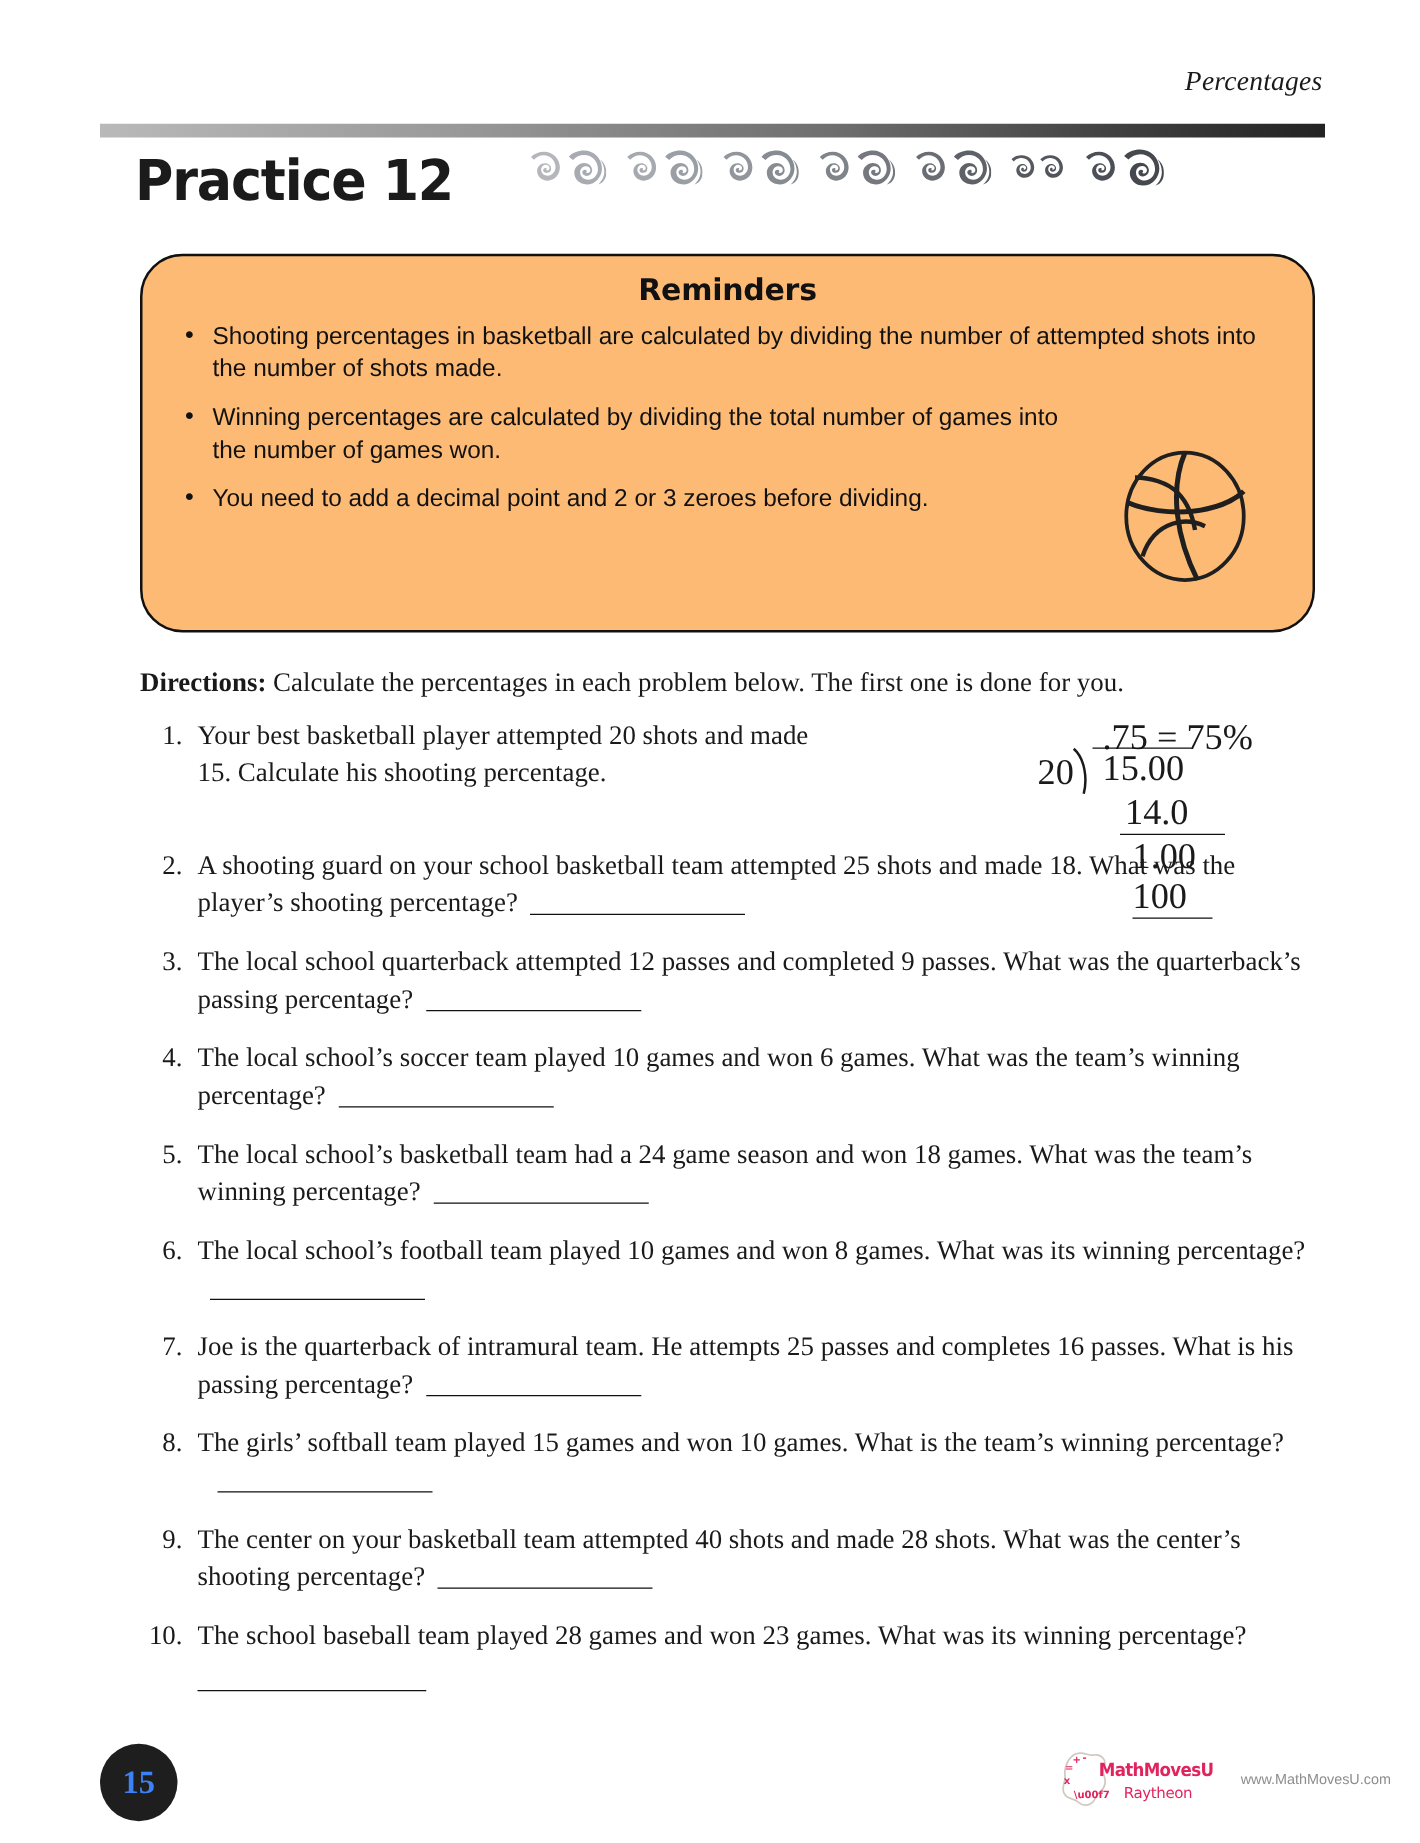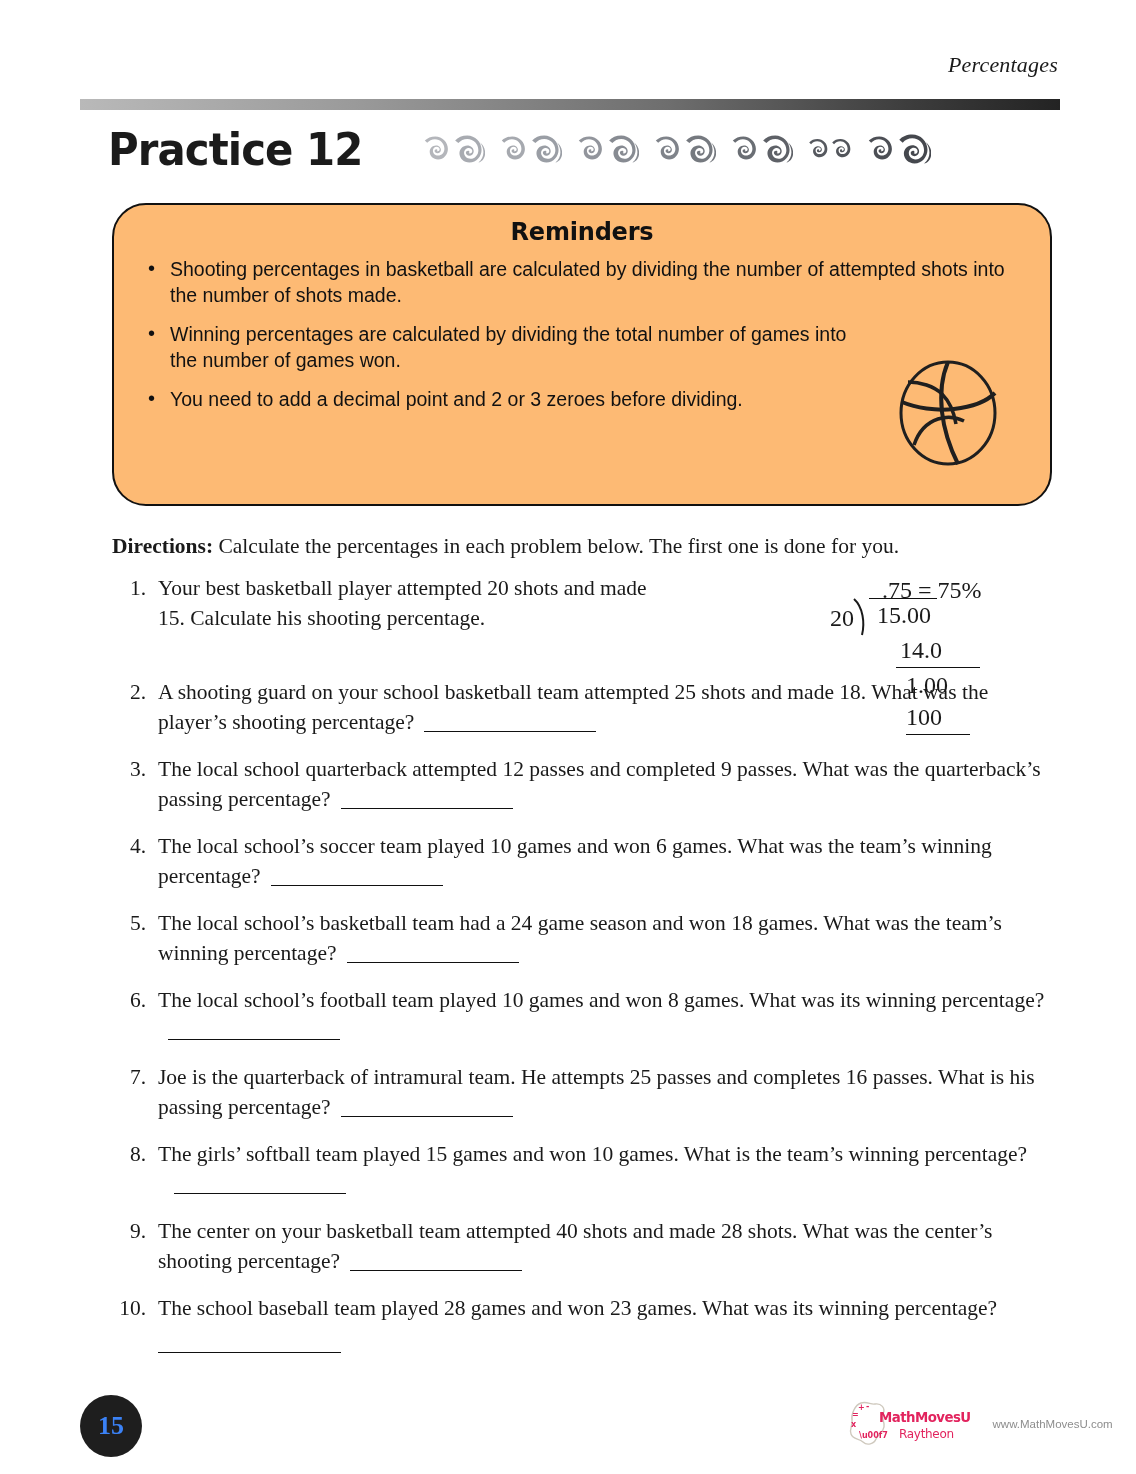--- a/index.html
+++ b/index.html
@@ -38,21 +38,21 @@
   }
 
   
   .title-row {
     position: absolute;
     left: 108px;
     top: 118px;
     width: 960px;
     height: 62px;
     display: flex;
-    align-items: center;
+    align-items: flex-start;
   }
   .practice-title {
     font-family: "DejaVu Sans", sans-serif;
     font-weight: bold;
     font-size: 45px;
     letter-spacing: -1px;
     color: #1b1b1b;
     white-space: nowrap;
     transform: scaleX(0.93);
     transform-origin: left center;
@@ -177,21 +177,21 @@
     display: block;
     margin-top: 10px;
     width: 183px;
   }
 
   
   .long-division {
     position: absolute;
     left: 718px;
     top: 3px;
-    font-size: 24px;
+    font-size: 29px;
     line-height: 29px;
   }
   .ld-row { display: flex; align-items: flex-start; }
   .ld-quotient {
     margin-left: 52px;
     white-space: nowrap;
   }
   .ld-divisor-row {
     display: flex;
     align-items: flex-start;

